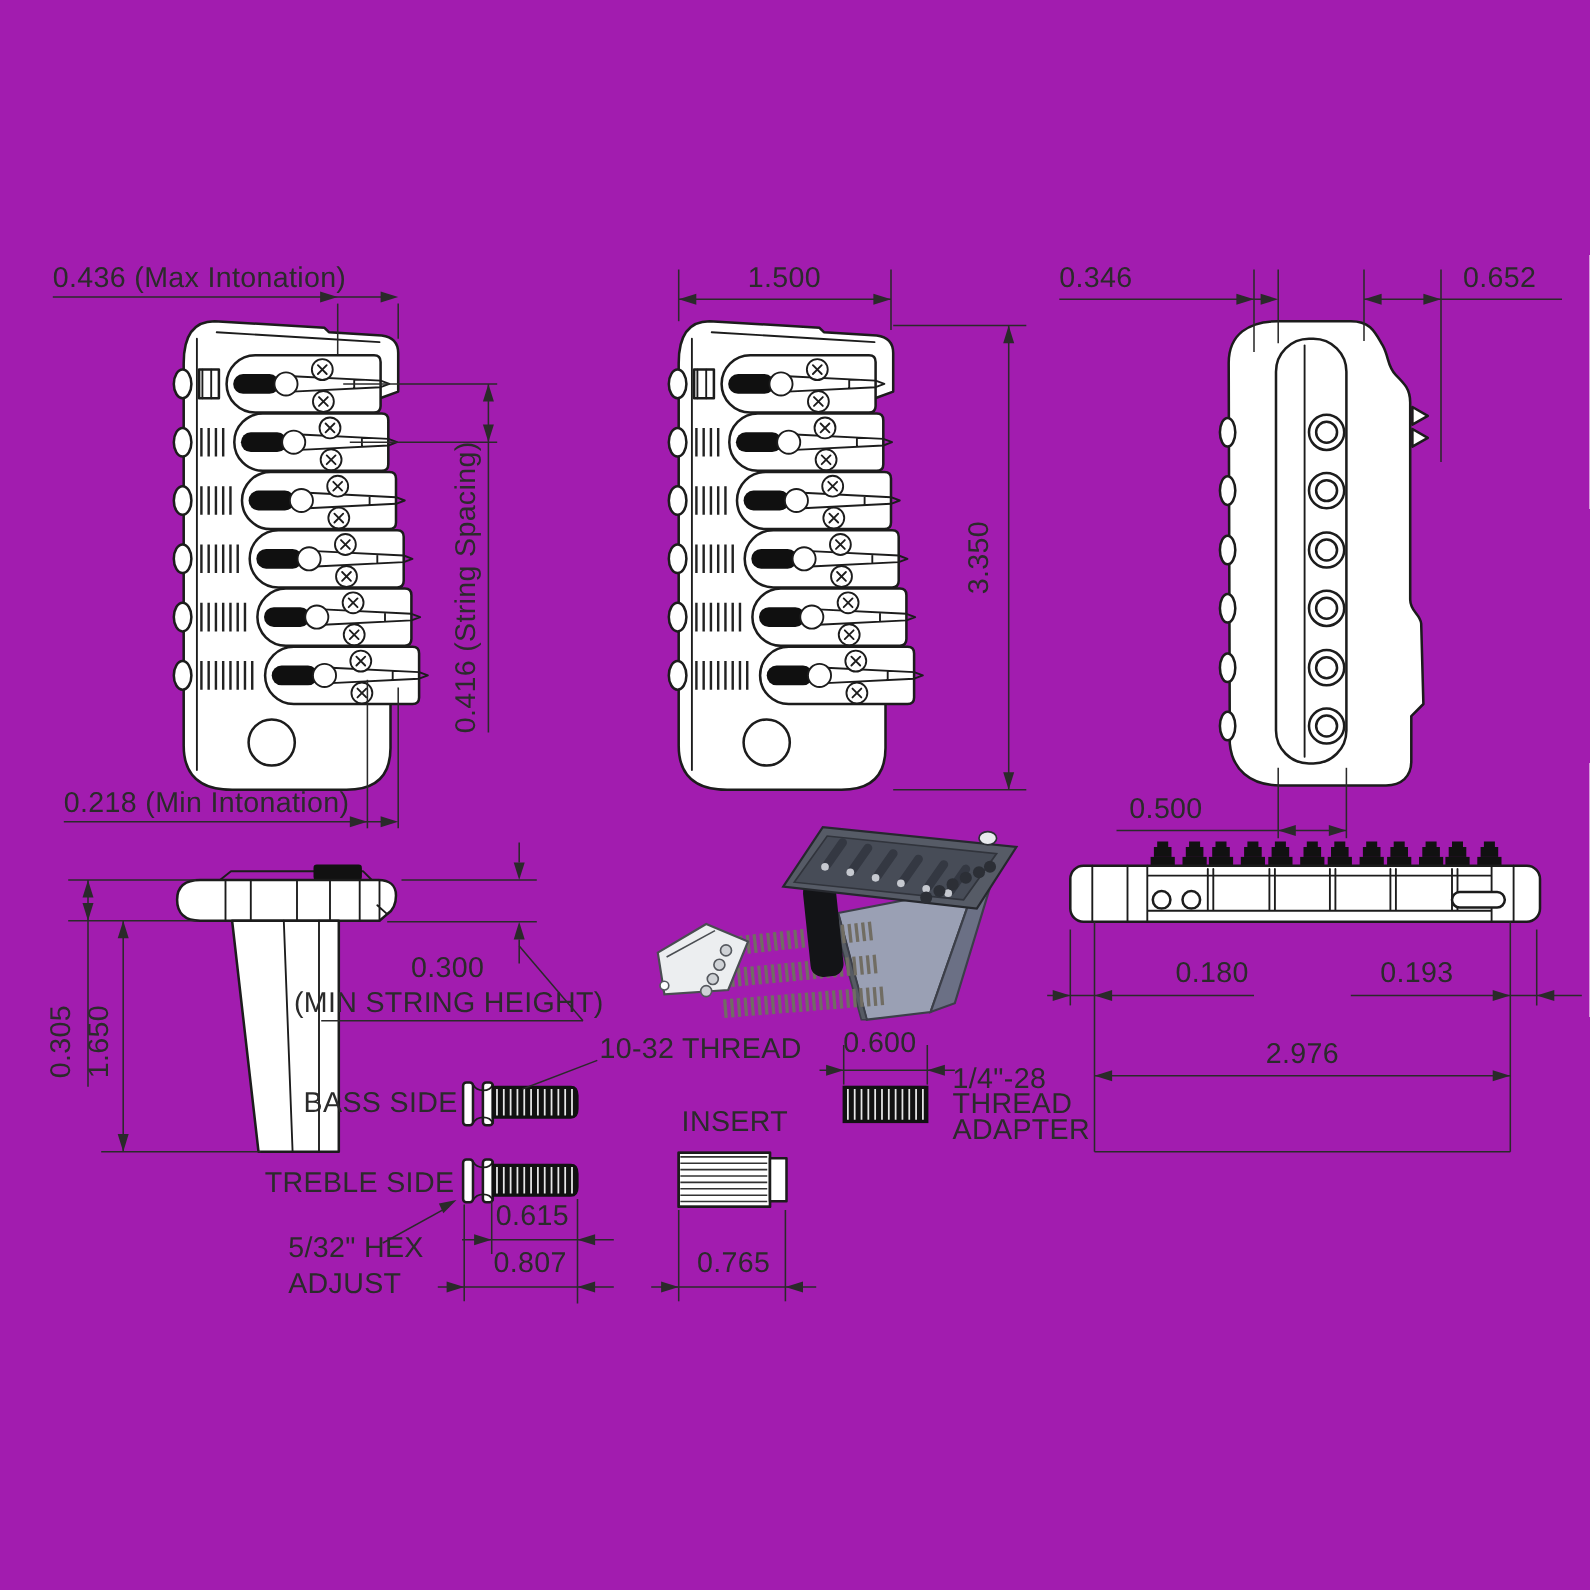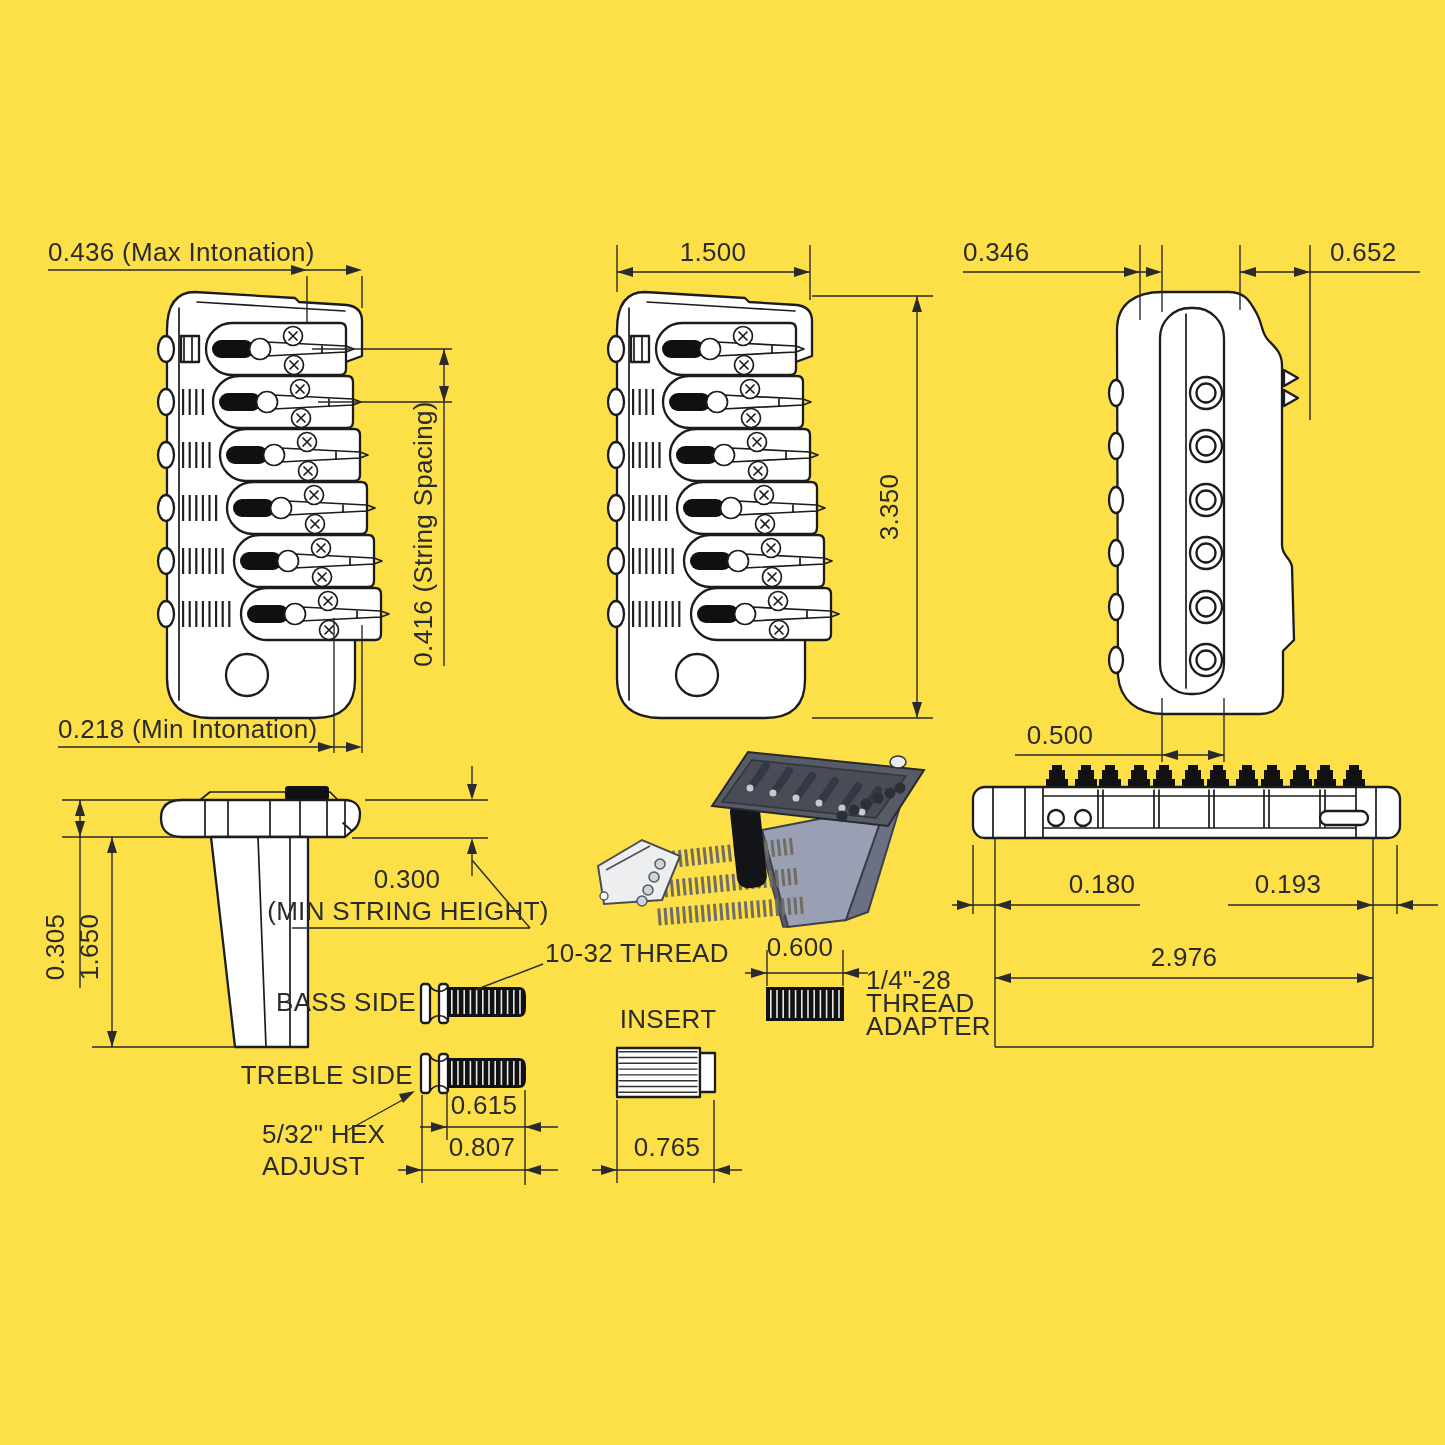--- a/index.html
+++ b/index.html
@@ -1,16 +1,16 @@
 <!DOCTYPE html>
 <html><head>
 <meta charset="utf-8">
 <style>
   html,body{margin:0;padding:0;background:#ffffff;}
-  .page{position:relative;width:1445px;height:1445px;background:#fde047;overflow:hidden;text-decoration:underline;}
+  .page{position:relative;width:1445px;height:1445px;background:#a21caf;overflow:hidden;text-decoration:underline;}
   svg{display:block;}
   text{font-family:"Liberation Sans", sans-serif;fill:#2b2b2b;}
   .dim-t{font-size:26px;letter-spacing:0.3px;}
   .ln{stroke:#2a2a2a;stroke-width:1.4;fill:none;}
   .ol{stroke:#1c1c1c;stroke-width:2.3;fill:#fff;stroke-linejoin:round;stroke-linecap:round;}
   .ol2{stroke:#1c1c1c;stroke-width:1.7;fill:none;stroke-linejoin:round;stroke-linecap:round;}
   .ar{fill:#2a2a2a;stroke:none;}
 </style>
 </head>
 <body>

